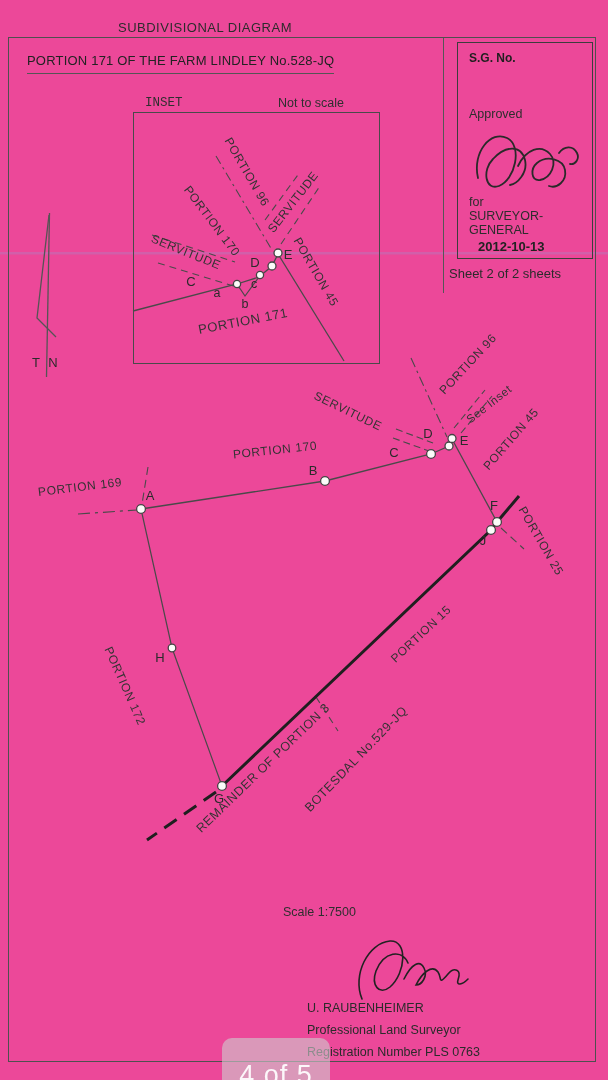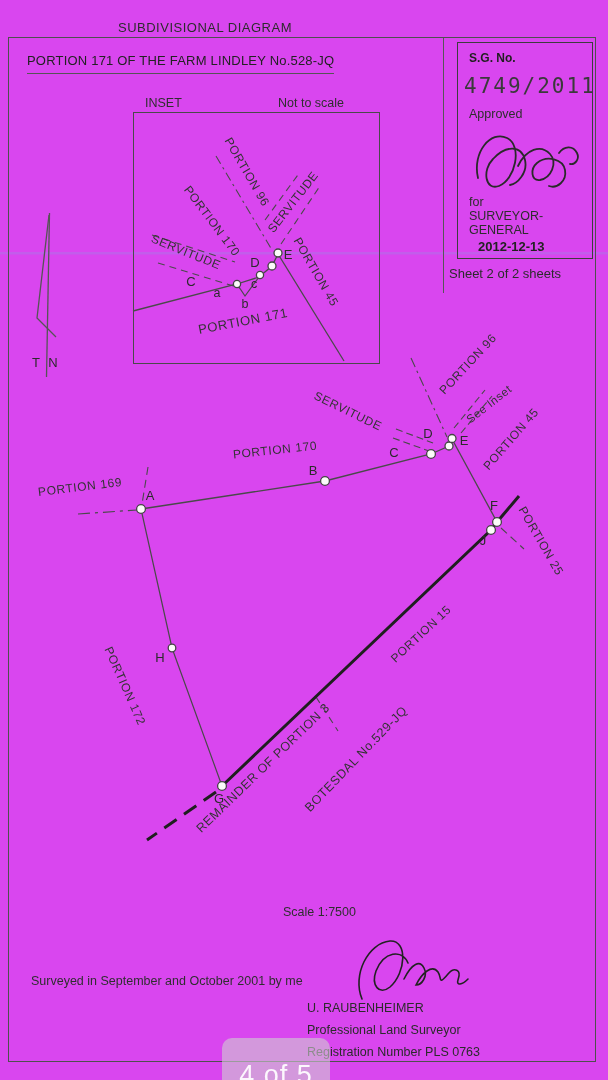--- a/index.html
+++ b/index.html
@@ -1,18 +1,18 @@
 <!DOCTYPE html>
 <html><head>
 <meta charset="utf-8">
 <style>
   html,body{margin:0;padding:0;background:#ffffff;}
   .page{
     position:relative;width:608px;height:1080px;overflow:hidden;
-    background:#d946ef;color:#2e2e2e;
+    background:#ec4899;color:#2e2e2e;
     font-family:"Liberation Sans",sans-serif;
   }
   .abs{position:absolute;white-space:nowrap;}
   .outer-border{position:absolute;left:8px;top:37px;width:586px;height:1023px;border:1.6px solid #4f4f4f;}
   .sg-sep{position:absolute;left:443px;top:38px;width:0;height:255px;border-left:1.4px solid #565656;}
   .inset-box{position:absolute;left:133px;top:112px;width:245px;height:250px;border:1.5px solid #4a4a4a;}
   .sg-box{position:absolute;left:457px;top:42px;width:134px;height:215px;border:1.7px solid #3d3d3d;}
   .header-title{left:118px;top:20px;font-size:13px;letter-spacing:.5px;color:#2c2c2c;}
   .farm-title{left:27px;top:53px;font-size:13px;letter-spacing:.2px;color:#222;
     border-bottom:1.3px solid #555;padding-bottom:5px;}
@@ -95,37 +95,36 @@
 
   <div class="outer-border"></div>
   <div class="sg-sep"></div>
   <div class="inset-box"></div>
 
   <div class="abs header-title">SUBDIVISIONAL DIAGRAM</div>
   <div class="abs farm-title">PORTION 171 OF THE FARM LINDLEY No.528-JQ</div>
 
   <div class="sg-box">
     <div class="abs sg-label">S.G. No.</div>
-    <div class="abs sg-number">4749/2011</div>
     <div class="abs sg-text" style="left:11px;top:64px;">Approved</div>
     <svg width="125" height="85" style="left:5px;top:77px;" viewBox="0 0 125 85">
       <g stroke="#2a2a2a" stroke-width="1.8" fill="none" stroke-linecap="round">
         <path d="M15,58 C9,32 28,10 44,18 C60,26 52,60 36,66 C22,71 19,50 30,39 C42,26 58,24 62,40 C65,53 54,64 47,65"></path>
         <path d="M55,46 C63,29 78,24 87,34 C95,43 88,58 77,60 C68,61 67,49 74,43 C84,35 100,39 102,50 C104,61 94,69 86,66"></path>
         <path d="M96,33 C101,26 110,25 114,33 C117,39 112,45 107,44"></path>
       </g>
     </svg>
     <div class="abs sg-text" style="left:11px;top:152px;text-align:right;">for</div>
     <div class="abs sg-text" style="left:11px;top:166px;">SURVEYOR-</div>
     <div class="abs sg-text" style="left:11px;top:180px;">GENERAL</div>
-    <div class="abs sg-date" style="left:20px;top:196px;">2012-12-13</div>
+    <div class="abs sg-date" style="left:20px;top:196px;">2012-10-13</div>
   </div>
   <div class="abs sheet-note">Sheet 2 of 2 sheets</div>
 
-  <div class="abs small" style="left:145px;top:96px;">INSET</div>
+  <div class="abs small" style="left:145px;top:96px;font-family:Liberation Mono, monospace;">INSET</div>
   <div class="abs small" style="left:278px;top:96px;">Not to scale</div>
 
   <div class="rlbl" style="left:247px;top:172px;transform:translate(-50%,-50%) rotate(60deg);">PORTION 96</div>
   <div class="rlbl" style="left:212px;top:221px;transform:translate(-50%,-50%) rotate(53deg);">PORTION 170</div>
   <div class="rlbl" style="left:186px;top:252px;transform:translate(-50%,-50%) rotate(22deg);">SERVITUDE</div>
   <div class="rlbl" style="left:293px;top:202px;transform:translate(-50%,-50%) rotate(-52deg);">SERVITUDE</div>
   <div class="rlbl" style="left:316px;top:272px;transform:translate(-50%,-50%) rotate(60deg);">PORTION 45</div>
   <div class="rlbl" style="left:243px;top:321px;font-size:13px;transform:translate(-50%,-50%) rotate(-11deg);">PORTION 171</div>
 
   <div class="pt" style="left:191px;top:281px;">C</div>
@@ -154,21 +153,20 @@
   <div class="pt" style="left:313px;top:470px;">B</div>
   <div class="pt" style="left:394px;top:452px;">C</div>
   <div class="pt" style="left:428px;top:433px;">D</div>
   <div class="pt" style="left:464px;top:440px;">E</div>
   <div class="pt" style="left:494px;top:505px;">F</div>
   <div class="pt" style="left:483px;top:540px;">J</div>
   <div class="pt" style="left:219px;top:798px;">G</div>
   <div class="pt" style="left:160px;top:657px;">H</div>
 
   <div class="abs small" style="left:283px;top:905px;">Scale  1:7500</div>
-  <div class="abs small" style="left:31px;top:974px;">Surveyed in September and October 2001 by me</div>
 
   <svg width="160" height="72" style="left:340px;top:933px;" viewBox="0 0 160 72">
     <g stroke="#222" stroke-width="1.6" fill="none" stroke-linecap="round">
       <path d="M22,66 C12,42 28,10 50,8 C68,7 66,40 50,54 C39,63 31,52 36,38 C44,18 62,16 68,30"></path>
       <path d="M64,46 C72,30 80,27 84,35 C88,43 82,52 76,52 C82,40 92,31 98,39 C102,45 98,53 108,41 C114,34 122,36 118,47 C116,53 122,52 128,46"></path>
     </g>
   </svg>
 
   <div class="abs footer-block">
     <div>U. RAUBENHEIMER</div>

